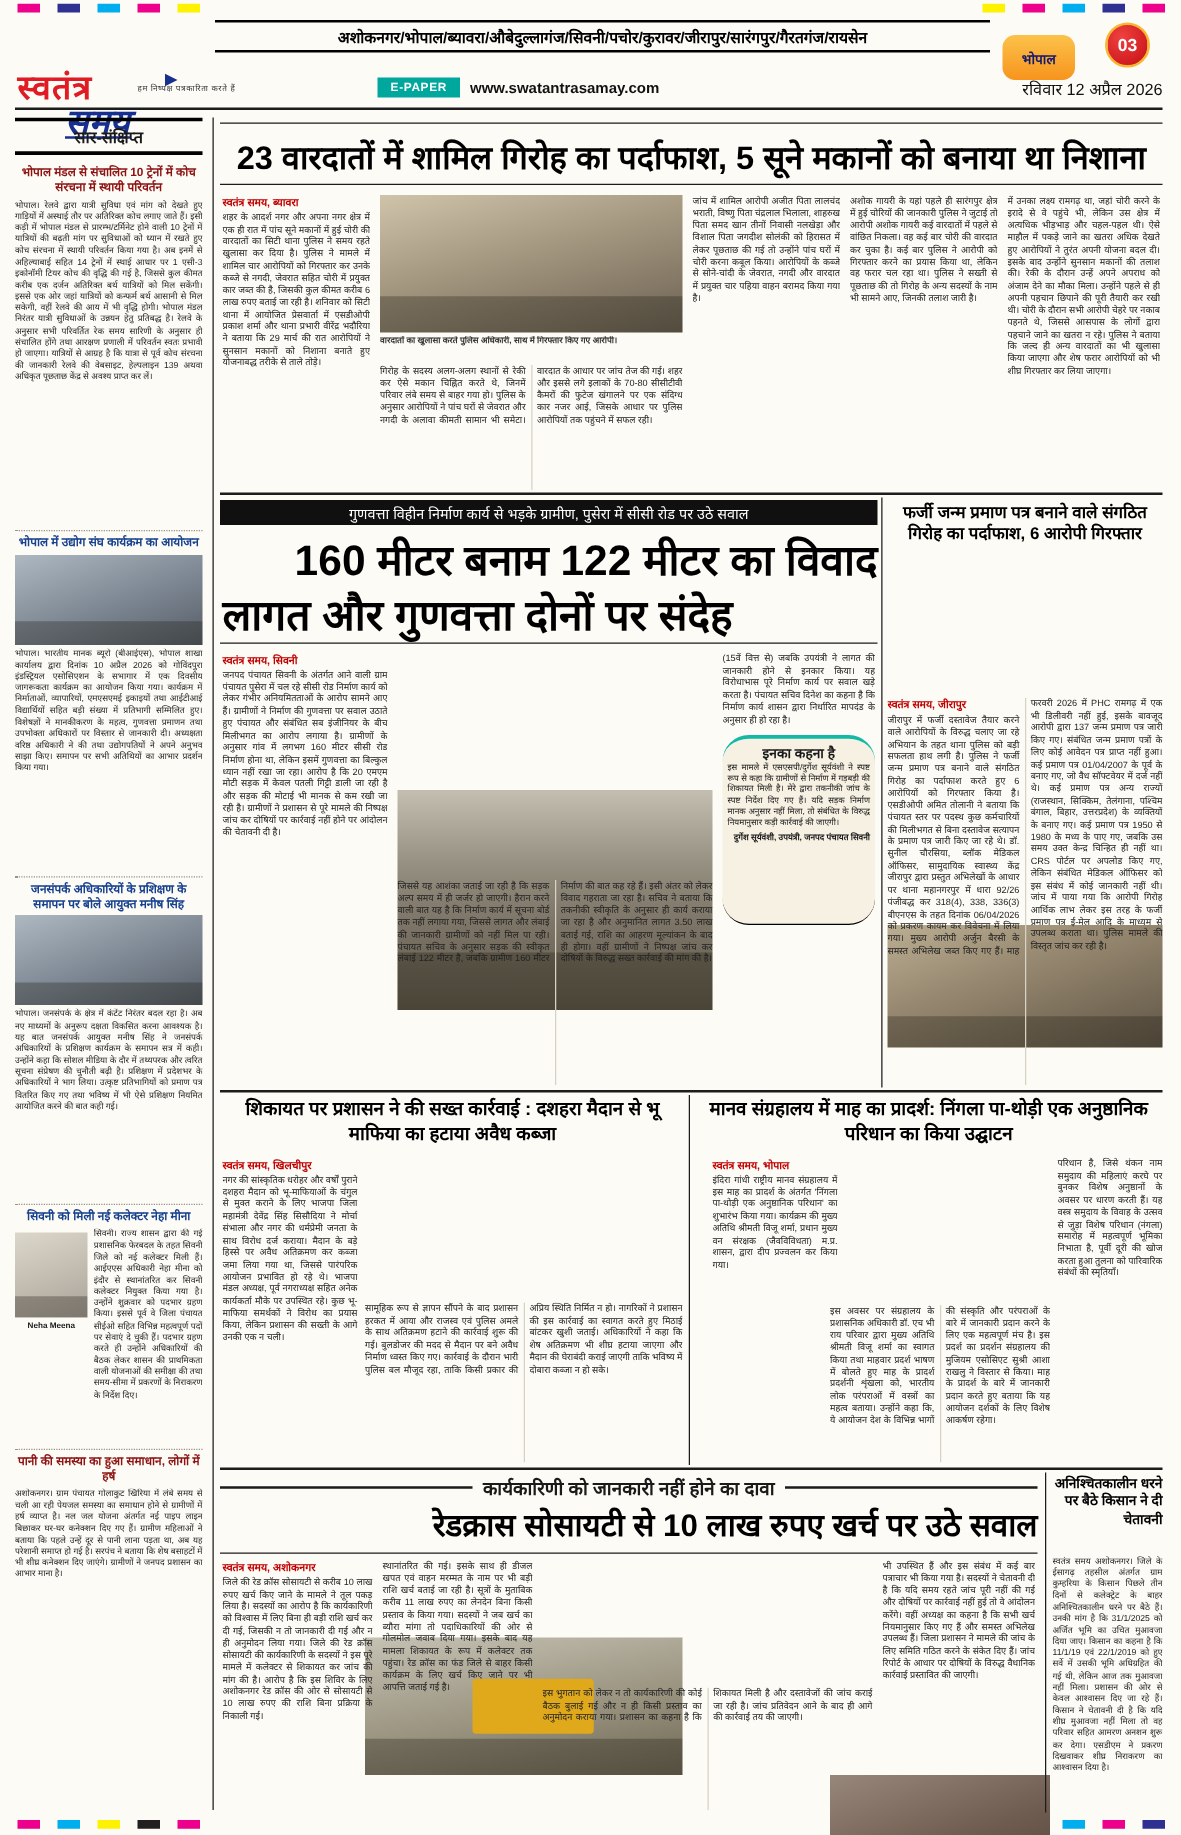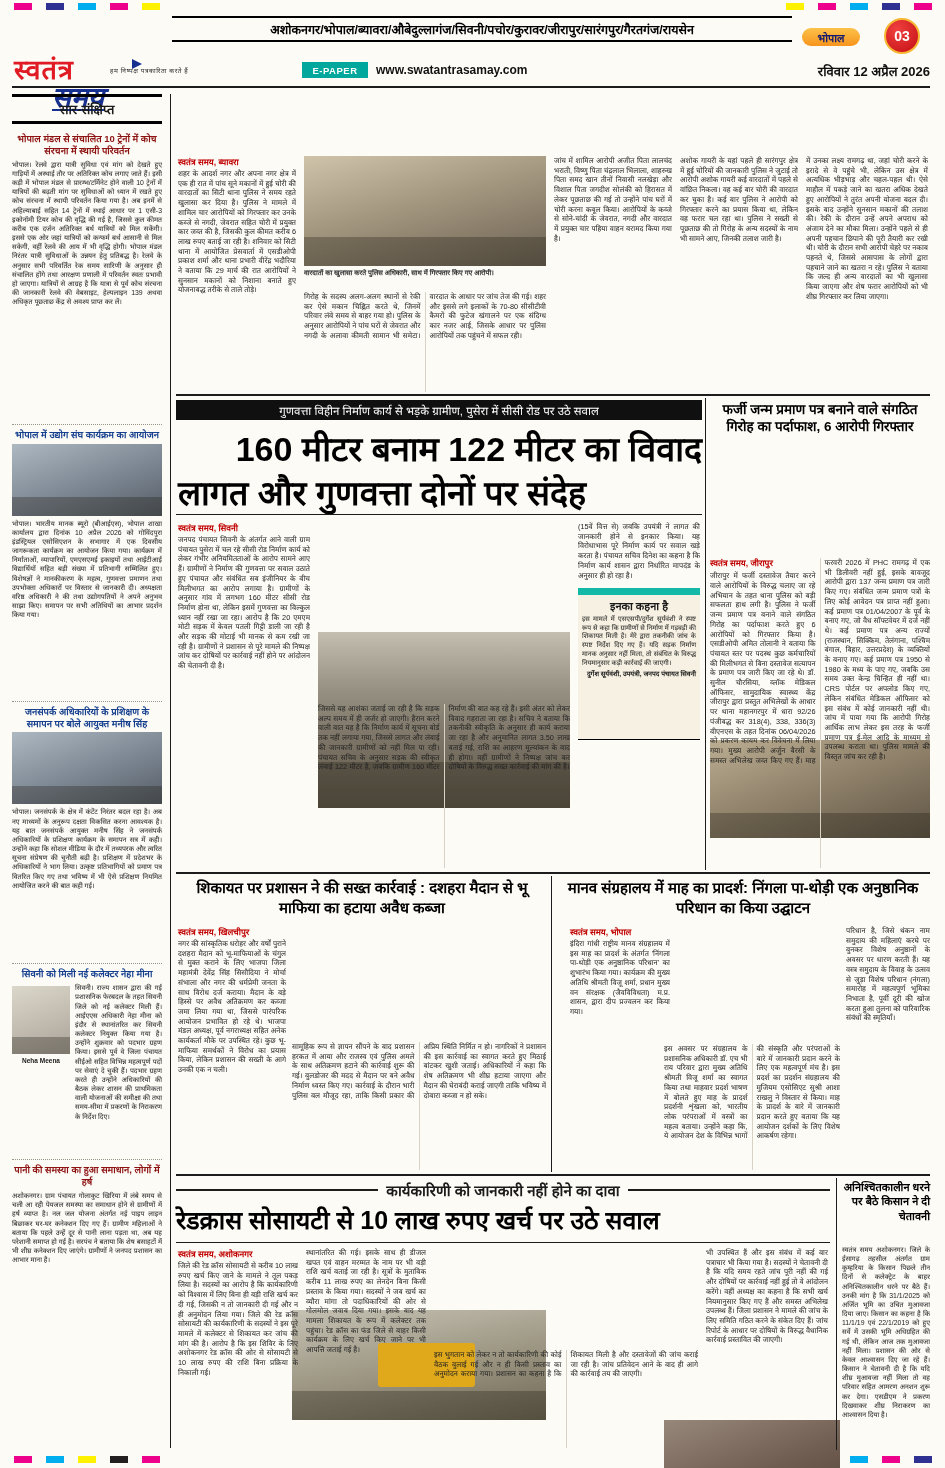--- a/index.html
+++ b/index.html
@@ -20,21 +20,21 @@
   .logo-flag{position:absolute;width:0;height:0;border-left:10px solid #17308f;border-top:5px solid transparent;border-bottom:5px solid transparent;}
   .tagline{font-size:6.5px;color:#333;letter-spacing:.5px;}
   .cities{border-top:2px solid #000;border-bottom:2px solid #000;display:flex;align-items:center;justify-content:center;
           font-weight:bold;font-size:12.5px;color:#000;}
   .edition-badge{background:linear-gradient(#fcc24a,#f7941d);border-radius:10px;color:#141a6e;font-weight:bold;
           font-size:11px;display:flex;align-items:center;justify-content:center;}
   .pageno{background:radial-gradient(circle at 35% 30%, #f0403f,#c40f14);border:2px solid #f7b733;border-radius:50%;
           color:#fff;font-weight:bold;font-size:14px;display:flex;align-items:center;justify-content:center;}
   .epaper{background:#00a79d;color:#fff;font-weight:bold;font-size:9.5px;display:flex;align-items:center;justify-content:center;letter-spacing:.5px;}
   .site{font-weight:bold;font-size:12px;color:#111;}
-  .dateline{font-weight:bold;font-size:13px;color:#111;}
+  .dateline{font-weight:normal;font-size:13px;color:#111;}
 
   
   .sidebar{position:absolute;left:12px;top:94px;width:156px;height:1354px;overflow:hidden;padding-right:6px;}
   .sb-title{border-top:3px solid #000;border-bottom:3px solid #000;text-align:center;font-weight:bold;font-size:13px;
             padding:3px 0;margin-bottom:5px;}
   .brief{border-bottom:1px dotted #9a9486;padding:4px 0 6px;}
   .brief h3{font-size:9.5px;line-height:1.25;text-align:center;margin-bottom:3px;}
   .h-maroon{color:#8d1313;} .h-blue{color:#17418f;}
   .brief .body-text{font-size:6.9px;}
   .brief .photo{width:100%;height:72px;margin:2px 0 3px;}
@@ -55,21 +55,21 @@
   
   .ph-police{background:linear-gradient(165deg,#cfc3aa,#a3967f 45%,#6b6152);}
   .ph-road{background:linear-gradient(180deg,#c3beb0 0%,#938e7f 35%,#7d7567 60%,#5e5748 100%);}
   .ph-jirapur{background:linear-gradient(160deg,#bcae92,#8d7f68 50%,#5f5546);}
   .ph-dozer{background:linear-gradient(170deg,#c6c2b4,#99937f 55%,#6e6654);}
   .dozer-blob{position:absolute;left:34%;top:30%;width:38%;height:40%;background:#e0a91c;border-radius:3px;}
   .ph-museum{background:linear-gradient(160deg,#97877a,#6f5c50 50%,#4a3c33);}
   .ph-event{background:linear-gradient(160deg,#aeb8c1,#7c8692 55%,#555d66);}
   .ph-portrait{background:linear-gradient(160deg,#dcd7cb,#a9a298);}
 
-  .says-box{background:#f6f1e2;border-top:7px solid #14b8a6;border-bottom:1px solid #000;padding:3px 4px;}
+  .says-box{background:#f6f1e2;border-top:3px solid #14b8a6;border-bottom:1px solid #000;padding:3px 4px;border-radius:21px;}
   .says-title{font-weight:bold;font-size:11px;text-align:center;margin-bottom:2px;}
   .says-text{font-size:6.7px;line-height:1.3;text-align:justify;}
   .says-author{font-size:6.7px;font-weight:bold;text-align:right;margin-top:2px;}
 
   .kicker-line{display:flex;align-items:center;gap:8px;font-weight:bold;font-size:15px;justify-content:center;}
   .kicker-line::before,.kicker-line::after{content:"";flex:1;height:1.5px;background:#1c1c1c;}
 </style>
 </head>
 <body>
 
@@ -106,21 +106,21 @@
 
   <div class="abs" style="left:14px;top:12px;width:152px;height:70px;margin-top:45px;">
     <span class="logo-flag" style="left:118px;top:2px;"></span>
     <div class="logo-primary">स्वतंत्र</div>
     <div class="logo-secondary" style="margin-left:38px;">समय</div>
   </div>
   <div class="abs tagline" style="left:110px;top:66px;width:180px;">हम निष्पक्ष पत्रकारिता करते हैं</div>
 
   <div class="abs cities" style="left:172px;top:16px;width:620px;height:26px;">अशोकनगर/भोपाल/ब्यावरा/औबेदुल्लागंज/सिवनी/पचोर/कुरावर/जीरापुर/सारंगपुर/गैरतगंज/रायसेन</div>
 
-  <div class="abs edition-badge" style="left:802px;top:28px;width:58px;height:18px;">भोपाल</div>
+  <div class="abs edition-badge" style="left:802px;top:28px;width:58px;height:36px;">भोपाल</div>
   <div class="abs pageno" style="left:884px;top:18px;width:36px;height:36px;">03</div>
 
   <div class="abs epaper" style="left:302px;top:62px;width:66px;height:16px;">E-PAPER</div>
   <div class="abs site" style="left:376px;top:63px;">www.swatantrasamay.com</div>
   <div class="abs dateline" style="left:770px;top:62px;width:160px;text-align:right;">रविवार 12 अप्रैल 2026</div>
 
   <div class="rule" style="left:12px;top:86px;width:918px;height:2px;"></div>
 
   <div class="sidebar">
     <div class="sb-title">सार-संक्षिप्त</div>
@@ -153,20 +153,22 @@
       </div>
     </div>
 
     <div class="brief" style="border-bottom:none;">
       <h3 class="h-maroon">पानी की समस्या का हुआ समाधान, लोगों में हर्ष</h3>
       <div class="body-text" style="height:158px;">अशोकनगर। ग्राम पंचायत गोलाकुट खिरिया में लंबे समय से चली आ रही पेयजल समस्या का समाधान होने से ग्रामीणों में हर्ष व्याप्त है। नल जल योजना अंतर्गत नई पाइप लाइन बिछाकर घर-घर कनेक्शन दिए गए हैं। ग्रामीण महिलाओं ने बताया कि पहले उन्हें दूर से पानी लाना पड़ता था, अब यह परेशानी समाप्त हो गई है। सरपंच ने बताया कि शेष बसाहटों में भी शीघ्र कनेक्शन दिए जाएंगे। ग्रामीणों ने जनपद प्रशासन का आभार माना है।</div>
     </div>
   </div>
   <div class="vline" style="left:170px;top:94px;height:1354px;background:#1c1c1c;width:1px;"></div>
 
+  <div class="abs headline" style="left:176px;top:98px;width:754px;height:50px;font-size:26px;text-align:center;
+       border-top:1.5px solid #1c1c1c;border-bottom:1.5px solid #1c1c1c;padding-top:8px;">23 वारदातों में शामिल गिरोह का पर्दाफाश, 5 सूने मकानों को बनाया था निशाना</div>
 
   <div class="abs" style="left:178px;top:156px;width:118px;height:236px;">
     <span class="byline">स्वतंत्र समय, ब्यावरा</span>
     <div class="body-text" style="height:222px;">शहर के आदर्श नगर और अपना नगर क्षेत्र में एक ही रात में पांच सूने मकानों में हुई चोरी की वारदातों का सिटी थाना पुलिस ने समय रहते खुलासा कर दिया है। पुलिस ने मामले में शामिल चार आरोपियों को गिरफ्तार कर उनके कब्जे से नगदी, जेवरात सहित चोरी में प्रयुक्त कार जब्त की है, जिसकी कुल कीमत करीब 6 लाख रुपए बताई जा रही है। शनिवार को सिटी थाना में आयोजित प्रेसवार्ता में एसडीओपी प्रकाश शर्मा और थाना प्रभारी वीरेंद्र भदौरिया ने बताया कि 29 मार्च की रात आरोपियों ने सुनसान मकानों को निशाना बनाते हुए योजनाबद्ध तरीके से ताले तोड़े।</div>
   </div>
 
   <div class="abs photo ph-police" style="left:304px;top:156px;width:242px;height:110px;"></div>
   <div class="abs caption" style="left:304px;top:269px;width:242px;height:20px;overflow:hidden;">वारदातों का खुलासा करते पुलिस अधिकारी, साथ में गिरफ्तार किए गए आरोपी।</div>
   <div class="abs body-text cols2" style="left:304px;top:292px;width:242px;height:100px;">गिरोह के सदस्य अलग-अलग स्थानों से रेकी कर ऐसे मकान चिह्नित करते थे, जिनमें परिवार लंबे समय से बाहर गया हो। पुलिस के अनुसार आरोपियों ने पांच घरों से जेवरात और नगदी के अलावा कीमती सामान भी समेटा। वारदात के आधार पर जांच तेज की गई। शहर और इससे लगे इलाकों के 70-80 सीसीटीवी कैमरों की फुटेज खंगालने पर एक संदिग्ध कार नजर आई, जिसके आधार पर पुलिस आरोपियों तक पहुंचने में सफल रही।</div>
 
@@ -230,21 +232,21 @@
   </div>
   <div class="abs photo ph-museum" style="left:664px;top:926px;width:176px;height:112px;"></div>
   <div class="abs body-text cols2" style="left:664px;top:1044px;width:176px;height:126px;">इस अवसर पर संग्रहालय के प्रशासनिक अधिकारी डॉ. एच भी राय परिवार द्वारा मुख्य अतिथि श्रीमती विजू शर्मा का स्वागत किया तथा माहवार प्रदर्श भाषण में बोलते हुए माह के प्रादर्श प्रदर्शनी शृंखला को, भारतीय लोक परंपराओं में वस्त्रों का महत्व बताया। उन्होंने कहा कि, ये आयोजन देश के विभिन्न भागों की संस्कृति और परंपराओं के बारे में जानकारी प्रदान करने के लिए एक महत्वपूर्ण मंच है। इस प्रदर्श का प्रदर्शन संग्रहालय की मुजियम एसोसिएट सुश्री आशा राखलु ने विस्तार से किया। माह के प्रादर्श के बारे में जानकारी प्रदान करते हुए बताया कि यह आयोजन दर्शकों के लिए विशेष आकर्षण रहेगा।</div>
   <div class="abs body-text" style="left:846px;top:926px;width:84px;height:244px;">परिधान है, जिसे थंकन नाम समुदाय की महिलाएं करघे पर बुनकर विशेष अनुष्ठानों के अवसर पर धारण करती हैं। यह वस्त्र समुदाय के विवाह के उत्सव से जुड़ा विशेष परिधान (नंगला) समारोह में महत्वपूर्ण भूमिका निभाता है, पूर्वी दूरी की खोज करता हुआ तुलना को पारिवारिक संबंधों की स्मृतियाँ।</div>
 
   <div class="rule" style="left:176px;top:1174px;width:754px;height:1.5px;"></div>
 
   <div class="abs kicker-line" style="left:176px;top:1180px;width:654px;">
     <span>कार्यकारिणी को जानकारी नहीं होने का दावा</span>
   </div>
-  <div class="abs headline" style="left:176px;top:1202px;width:654px;font-size:25px;text-align:left;border-bottom:1.5px solid #1c1c1c;padding-bottom:6px;">रेडक्रास सोसायटी से 10 लाख रुपए खर्च पर उठे सवाल</div>
+  <div class="abs headline" style="left:176px;top:1202px;width:654px;font-size:25px;text-align:right;border-bottom:1.5px solid #1c1c1c;padding-bottom:6px;">रेडक्रास सोसायटी से 10 लाख रुपए खर्च पर उठे सवाल</div>
 
   <div class="abs" style="left:178px;top:1248px;width:120px;height:200px;">
     <span class="byline">स्वतंत्र समय, अशोकनगर</span>
     <div class="body-text" style="height:186px;">जिले की रेड क्रॉस सोसायटी से करीब 10 लाख रुपए खर्च किए जाने के मामले ने तूल पकड़ लिया है। सदस्यों का आरोप है कि कार्यकारिणी को विश्वास में लिए बिना ही बड़ी राशि खर्च कर दी गई, जिसकी न तो जानकारी दी गई और न ही अनुमोदन लिया गया। जिले की रेड क्रॉस सोसायटी की कार्यकारिणी के सदस्यों ने इस पूरे मामले में कलेक्टर से शिकायत कर जांच की मांग की है। आरोप है कि इस शिविर के लिए अशोकनगर रेड क्रॉस की ओर से सोसायटी से 10 लाख रुपए की राशि बिना प्रक्रिया के निकाली गई।</div>
   </div>
   <div class="abs body-text" style="left:306px;top:1248px;width:120px;height:200px;">स्थानांतरित की गई। इसके साथ ही डीजल खपत एवं वाहन मरम्मत के नाम पर भी बड़ी राशि खर्च बताई जा रही है। सूत्रों के मुताबिक करीब 11 लाख रुपए का लेनदेन बिना किसी प्रस्ताव के किया गया। सदस्यों ने जब खर्च का ब्यौरा मांगा तो पदाधिकारियों की ओर से गोलमोल जवाब दिया गया। इसके बाद यह मामला शिकायत के रूप में कलेक्टर तक पहुंचा। रेड क्रॉस का फंड जिले से बाहर किसी कार्यक्रम के लिए खर्च किए जाने पर भी आपत्ति जताई गई है।</div>
 
   <div class="abs body-text cols2" style="left:434px;top:1350px;width:264px;height:98px;">इस भुगतान को लेकर न तो कार्यकारिणी की कोई बैठक बुलाई गई और न ही किसी प्रस्ताव का अनुमोदन कराया गया। प्रशासन का कहना है कि शिकायत मिली है और दस्तावेजों की जांच कराई जा रही है। जांच प्रतिवेदन आने के बाद ही आगे की कार्रवाई तय की जाएगी।</div>
   <div class="abs body-text" style="left:706px;top:1248px;width:122px;height:200px;">भी उपस्थित हैं और इस संबंध में कई बार पत्राचार भी किया गया है। सदस्यों ने चेतावनी दी है कि यदि समय रहते जांच पूरी नहीं की गई और दोषियों पर कार्रवाई नहीं हुई तो वे आंदोलन करेंगे। वहीं अध्यक्ष का कहना है कि सभी खर्च नियमानुसार किए गए हैं और समस्त अभिलेख उपलब्ध हैं। जिला प्रशासन ने मामले की जांच के लिए समिति गठित करने के संकेत दिए हैं। जांच रिपोर्ट के आधार पर दोषियों के विरुद्ध वैधानिक कार्रवाई प्रस्तावित की जाएगी।</div>
 

